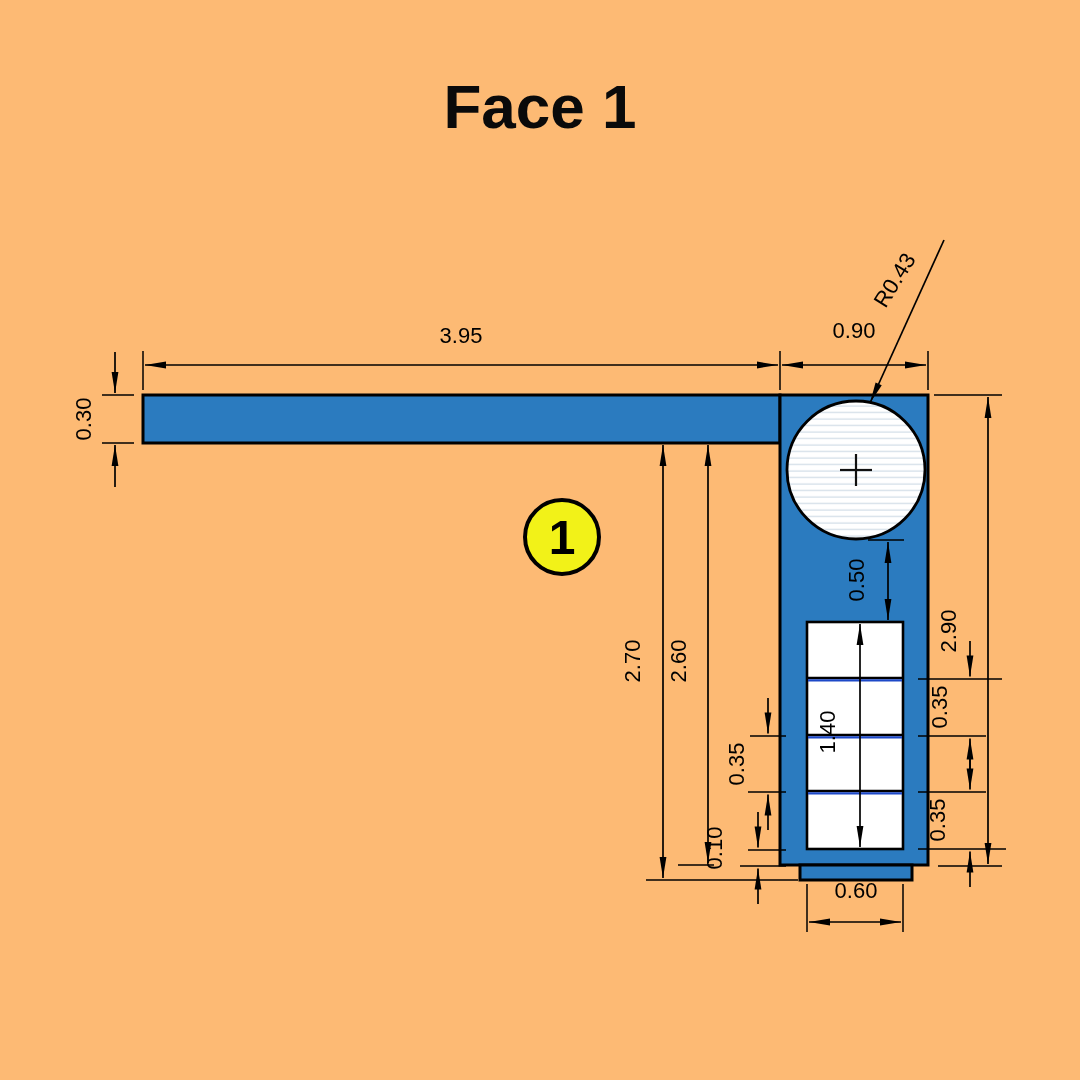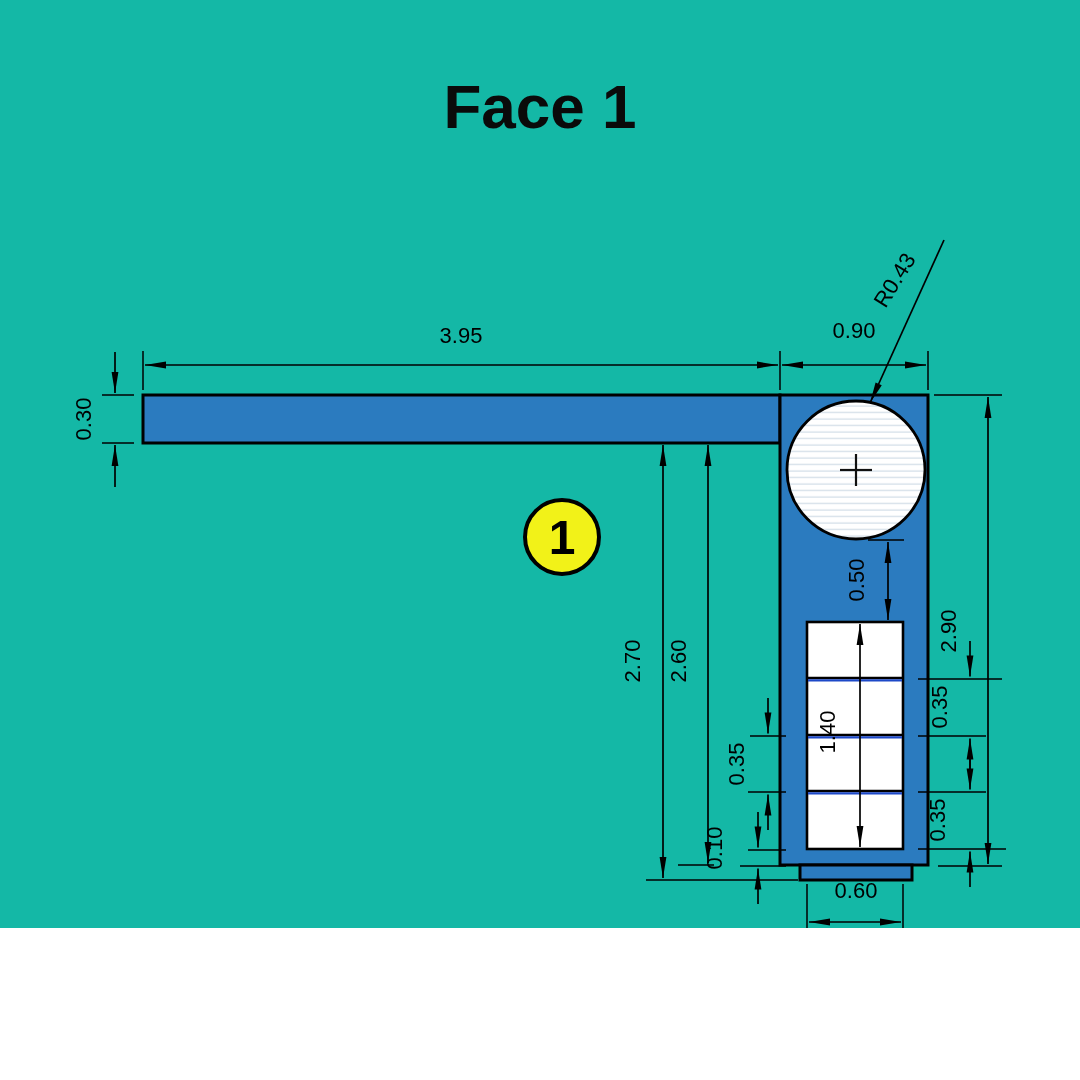--- a/index.html
+++ b/index.html
@@ -1,16 +1,16 @@
 <!DOCTYPE html>
 <html style="--part_fill: #2b7bbf; --divider_blue: #1d49c8; --balloon_fill: #f2f218; --hatch_line: #ccd9e5; --outline: #000000;"><head>
 <meta charset="utf-8">
 <style>
   html,body{margin:0;padding:0;background:#ffffff;}
-  .page{position:relative;width:1080px;height:928px;background:#14b8a6;overflow:hidden;
+  .page{position:relative;width:1080px;height:1080px;background:#fdba74;overflow:hidden;
         font-family:"Liberation Sans",sans-serif;}
   svg{position:absolute;left:0;top:0;}
   .title-text{font:600 62px "Liberation Sans",sans-serif;fill:#0a0a0a;}
   .part{fill:var(--part_fill,#2b7bbf);stroke:#000;stroke-width:3;}
   .cutout{fill:#ffffff;stroke:#000;stroke-width:2.6;}
   .div-black{stroke:#000;stroke-width:2.4;}
   .div-blue{stroke:var(--divider_blue,#1d49c8);stroke-width:2.2;}
   .ext{stroke:#000;stroke-width:1.5;fill:none;}
   .dim{stroke:#000;stroke-width:1.7;fill:none;}
   .dimtext{font:22px "Liberation Sans",sans-serif;fill:#000;text-anchor:middle;}

